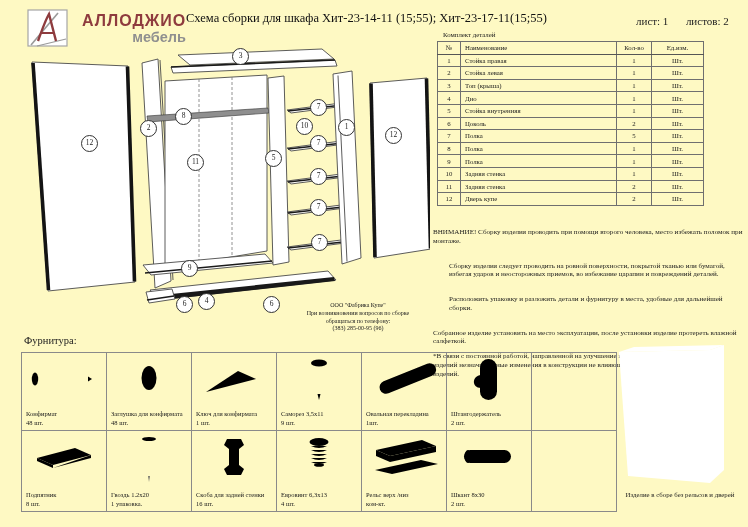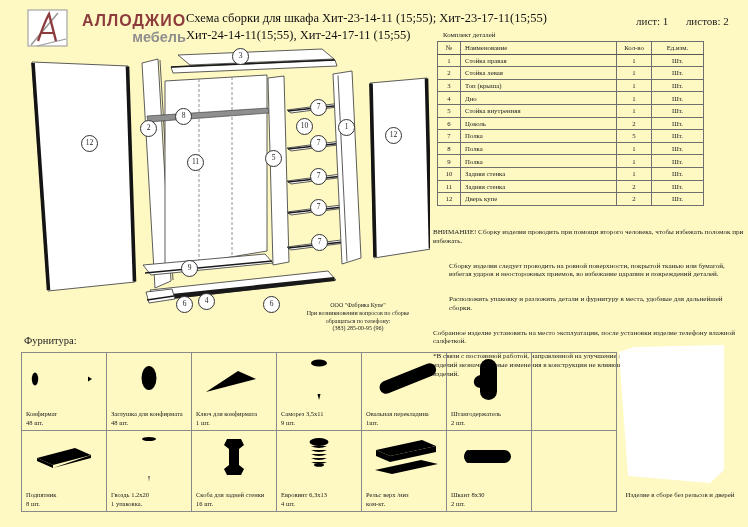--- a/index.html
+++ b/index.html
@@ -50,21 +50,20 @@
       <path d="M13,33 C18,19 21,11 24,6 L31,33" fill="none" stroke="#8e3b3e" stroke-width="2.4"></path>
       <line x1="15" y1="25" x2="29" y2="25" stroke="#8e3b3e" stroke-width="2"></line>
     </svg>
   </div>
   <div class="abs" style="left:82px;top:12px;width:104px;">
     <div class="brand1">АЛЛОДЖИО</div>
     <div class="brand2">мебель</div>
   </div>
   <div class="abs title" style="left:186px;top:10px;width:420px;">
     <div>Схема сборки для шкафа Хит-23-14-11 (15;55); Хит-23-17-11(15;55)</div>
-    <div>Хит-24-14-11(15;55), Хит-24-17-11 (15;55)</div>
   </div>
   <div class="abs sheetinfo" style="left:636px;top:15px;">
     <span>лист: 1</span>
     <span style="display:inline-block;width:12px;"></span>
     <span>листов: 2</span>
   </div>
 
   <div class="abs tbl-caption" style="left:443px;top:31px;">Комплект деталей</div>
   <table class="parts abs" style="left:437px;top:41px;">
     <colgroup>
@@ -149,24 +148,24 @@
     <tr>
           <td>12</td>
           <td class="nm">Дверь купе</td>
           <td>2</td>
           <td>Шт.</td>
         </tr>
   </tbody>
     </table>
 
   <div class="abs notes" style="left:433px;top:228px;">
-    <p>ВНИМАНИЕ! Сборку изделия проводить при помощи второго человека, чтобы избежать поломок при избежать.</p>
+    <p>ВНИМАНИЕ! Сборку изделия проводить при помощи второго человека, место избежать поломок при монтаже.</p>
     <p class="tight">Сборку изделия следует проводить на ровной поверхности, покрытой тканью или бумагой, избегая ударов и неосторожных приемов, во избежание царапин и повреждений деталей.</p>
     <p class="tight">Расположить упаковку и разложить детали и фурнитуру в места, удобные для дальнейшей сборки.</p>
-    <p>Собранное изделие установить на место эксплуатации, после установки изделие телефону влажной салфеткой.</p>
+    <p>Собранное изделие установить на место эксплуатации, после установки изделие протереть влажной салфеткой.</p>
     <p>*В связи с постоянной работой, направленной на улучшение потребительских свойств мебели, изделий незначительные изменения в конструкции не влияющие на функциональные качества изделий.</p>
   </div>
 
   <div class="abs" style="left:25px;top:48px;width:405px;height:287px;">
     <svg width="405" height="287" viewBox="0 0 405 287">
 
       <polygon class="panel" points="153,7 297,1 309,11 165,17"></polygon>
       <polygon class="panel" points="146,19 310,12 312,18 148,25"></polygon>
       <line class="edge" x1="146" y1="19" x2="310" y2="12"></line>
 

